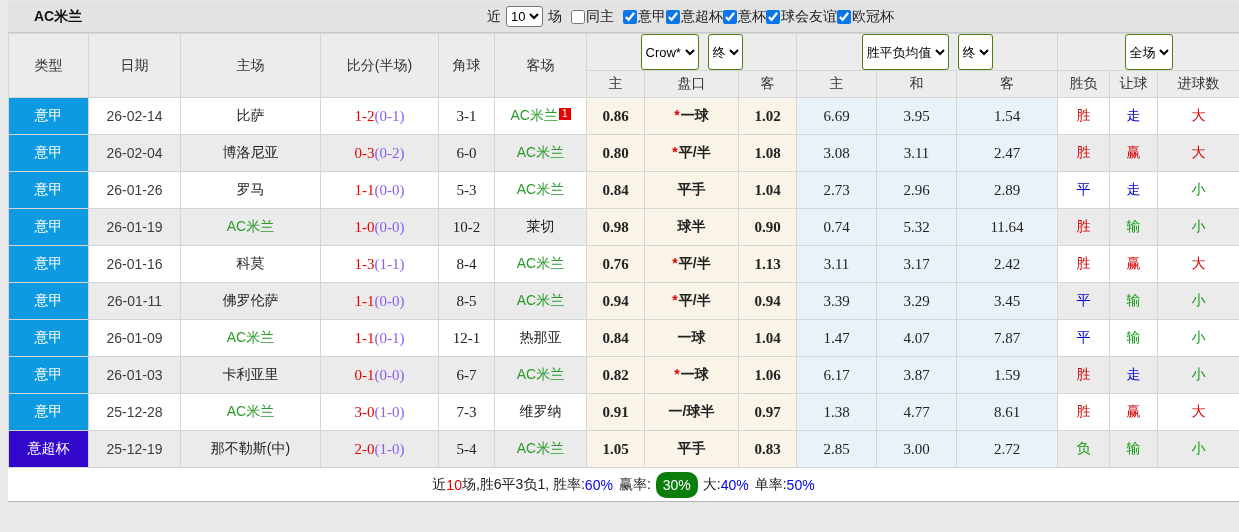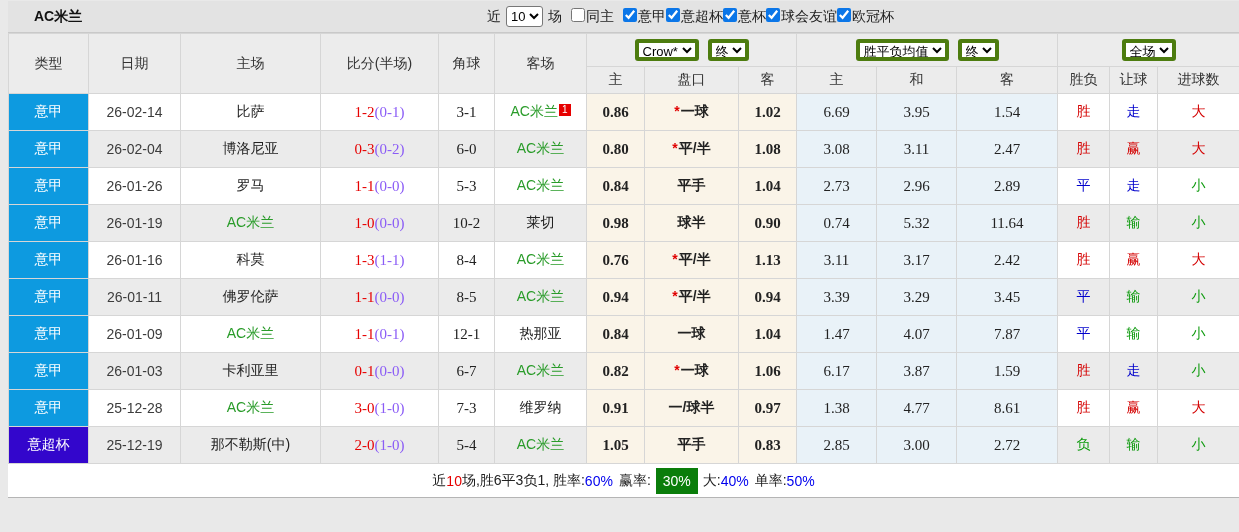--- a/index.html
+++ b/index.html
@@ -18,31 +18,31 @@
     border:1px solid #8fd2f2;color:#fff;font-size:16px;font-weight:bold;display:flex;
     align-items:center;justify-content:center;cursor:pointer;}
 
   
   .filterbar{height:31px;background:#e3e3e3;border-bottom:1px solid #c9c9c9;
     display:flex;align-items:center;font-size:14px;color:#222;}
   .team-name{font-weight:bold;color:#111;margin-left:26px;font-size:14px;}
   .filter-controls{margin-left:auto;margin-right:345px;display:flex;align-items:center;}
   .filter-controls select{height:21px;font-size:13px;margin:0 5px;border:1px solid #777;
     border-radius:3px;background:#fff;}
-  .filter-controls label{display:flex;}
+  .filter-controls label{display:flex;align-items:center;}
   .filter-controls input[type=checkbox]{width:14px;height:14px;accent-color:#0b76e8;margin:0 1px 0 0;}
   .gap-r{margin-right:9px;}
 
   
   table{border-collapse:collapse;table-layout:fixed;width:1231px;font-size:14px;padding-left:44px;}
   th,td{border:1px solid #d6d6d6;text-align:center;padding:0;white-space:nowrap;overflow:hidden;}
   thead th{background:#ececec;font-weight:normal;color:#333;}
   tr.hdr1 th{height:32px;}
   tr.hdr2 th{height:26px;}
-  thead select{height:22px;font-size:13px;border:4px solid #4d7c0f;border-radius:3px;background:#fff;}
+  thead select{height:36px;font-size:13px;border:1px solid #4d7c0f;border-radius:3px;background:#fff;}
   .sel-pair{display:flex;align-items:center;justify-content:center;gap:9px;}
   tbody td{height:36px;background:#fff;color:#222;}
   tbody tr:nth-child(even) td{background:#ebebeb;}
   td.c-type{background:#0d9ae0 !important;color:#fff;}
   td.c-type.cup{background:#3306cc !important;}
   td.c-date{color:#3c3c3c;}
   .num{font-family:"Liberation Serif",serif;font-size:15px;}
   td.crow{background:#faf4e8 !important;font-weight:bold;}
   td.avgc{background:#e9f2f8 !important;}
   span.team{color:#2a9c2a;}
@@ -51,21 +51,21 @@
   span.star{color:#e00000;margin-right:1px;}
   .redcard{display:inline-block;background:#e60000;color:#fff;font-size:10px;line-height:12px;
     padding:0 3px;margin-left:1px;vertical-align:3px;font-family:"Liberation Sans",sans-serif;}
   .cr{color:#d40000;} .cb{color:#0000cc;} .cg{color:#0f9b0f;}
 
   
   .footer{height:33px;background:#fff;border-bottom:1px solid #b5b5b5;display:flex;
     align-items:center;justify-content:center;font-size:14px;color:#222;}
   .footer .red{color:#e60000;}
   .footer .blue{color:#0000ee;}
-  .footer .win-box{background:#0a7d0a;color:#fff;padding:5px 7px;margin:0 5px;}
+  .footer .win-box{background:#0a7d0a;color:#fff;padding:5px 7px;margin:0 5px;border-radius:10px;}
   .footer .ml{margin-left:6px;}
 </style>
 </head>
 <body>
 
 <div class="panel">
 
 
   <div class="filterbar">
     <span class="team-name">AC米兰</span>

